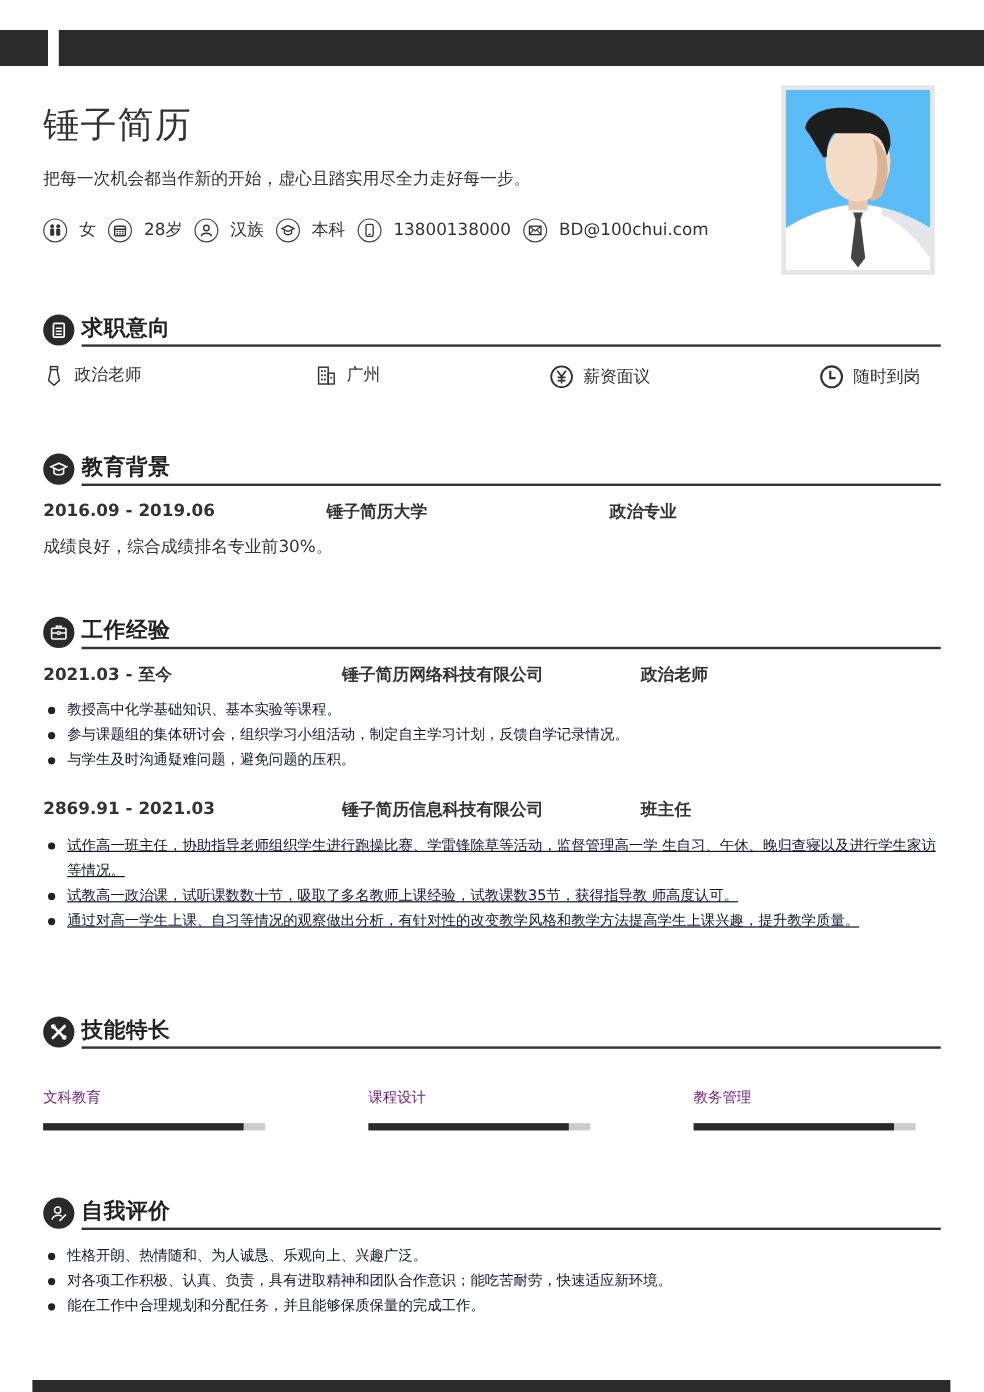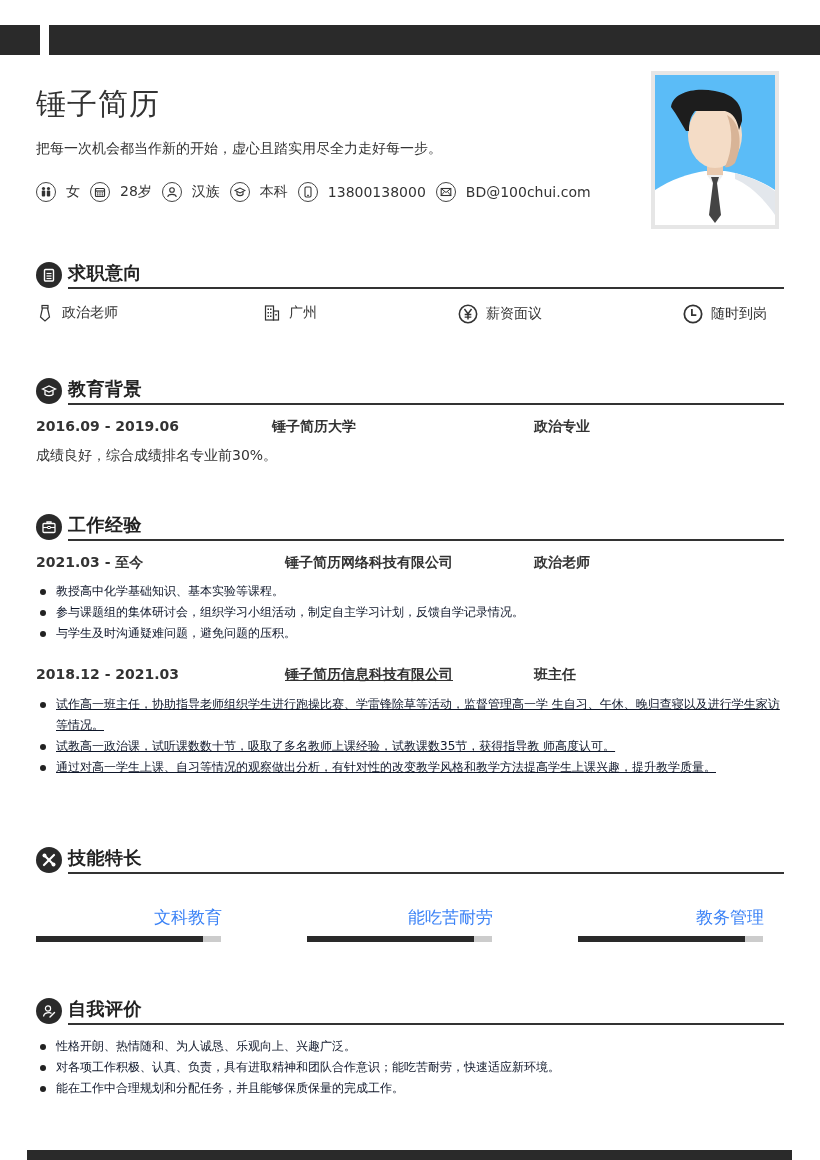--- a/index.html
+++ b/index.html
@@ -35,21 +35,21 @@
   .entry-head { position: absolute; left: 36px; width: 748px; height: 20px; font-size: 14px; font-weight: bold; color: #333; }
   .entry-head span { position: absolute; top: 0; }
 
   .plain-text { position: absolute; left: 36px; font-size: 14px; color: #333; }
 
   .bullets { position: absolute; left: 36px; width: 752px; list-style: none; font-size: 12px; color: #0f172a; line-height: 21px; }
   .bullets li { position: relative; padding-left: 20px; }
   .bullets li::before { content: ""; position: absolute; left: 4px; top: 8px; width: 6px; height: 6px; background: #222; border-radius: 50%; }
 
   .skill { position: absolute; top: 906px; width: 186px; }
-  .skill-label { font-size: 17px; color: #3b82f6; display: block; height: 20px; text-align: right; }
+  .skill-label { font-size: 12px; color: #701a75; display: block; height: 20px; }
   .skill-track { position: absolute; top: 30px; left: 0; width: 185px; height: 6px; background: #cccccc; }
   .skill-fill { height: 6px; background: #2a2a2a; }
 </style>
 </head>
 <body>
 
 <div class="top-bar-left"></div>
 <div class="top-bar-right"></div>
 
 <h1 class="name">锤子简历</h1>
@@ -195,21 +195,21 @@
         <path d="M4 7.5 V11.5 C6 13 10 13 12 11.5 V7.5" fill="none" stroke="#fff" stroke-width="1.3"></path>
       </svg>
   </span>
   <h2 class="section-title">教育背景</h2>
   <div class="section-line"></div>
 </div>
 
 <div class="entry-head" style="top:418px;">
   <span style="left:0;">2016.09 - 2019.06</span>
   <span style="left:236px;">锤子简历大学</span>
-  <span style="left:498px;font-family:Liberation Mono, monospace;">政治专业</span>
+  <span style="left:472px;font-family:Liberation Mono, monospace;">政治专业</span>
 </div>
 <p class="plain-text" style="top:447px;">成绩良好，综合成绩排名专业前30%。</p>
 
 <div class="section-header" style="top:514px;">
   <span class="section-icon">
     <svg viewBox="0 0 16 16">
         <rect x="2" y="4.5" width="12" height="9" rx="1" fill="none" stroke="#fff" stroke-width="1.3"></rect>
         <path d="M6 4.5 V3 H10 V4.5" fill="none" stroke="#fff" stroke-width="1.3"></path>
         <line x1="2" y1="8.5" x2="14" y2="8.5" stroke="#fff" stroke-width="1.1"></line>
         <rect x="7" y="7.5" width="2" height="2" fill="#2a2a2a" stroke="#fff" stroke-width="1"></rect>
@@ -224,22 +224,22 @@
   <span style="left:249px;">锤子简历网络科技有限公司</span>
   <span style="left:498px;">政治老师</span>
 </div>
 <ul class="bullets" style="top:581px;">
   <li>教授高中化学基础知识、基本实验等课程。</li>
   <li>参与课题组的集体研讨会，组织学习小组活动，制定自主学习计划，反馈自学记录情况。</li>
   <li>与学生及时沟通疑难问题，避免问题的压积。</li>
 </ul>
 
 <div class="entry-head" style="top:666px;">
-  <span style="left:0;">2018.12 - 2021.03</span>
-  <span style="left:249px;text-decoration:underline;">锤子简历信息科技有限公司</span>
+  <span style="left:0;">2869.91 - 2021.03</span>
+  <span style="left:249px;">锤子简历信息科技有限公司</span>
   <span style="left:498px;">班主任</span>
 </div>
 <ul class="bullets" style="top:694px;text-decoration:underline;">
   <li>试作高一班主任，协助指导老师组织学生进行跑操比赛、学雷锋除草等活动，监督管理高一学 生自习、午休、晚归查寝以及进行学生家访等情况。</li>
   <li>试教高一政治课，试听课数数十节，吸取了多名教师上课经验，试教课数35节，获得指导教 师高度认可。</li>
   <li>通过对高一学生上课、自习等情况的观察做出分析，有针对性的改变教学风格和教学方法提高学生上课兴趣，提升教学质量。</li>
 </ul>
 
 <div class="section-header" style="top:847px;">
   <span class="section-icon">
@@ -254,21 +254,21 @@
   <div class="section-line"></div>
 </div>
 
 <div class="skill" style="left:36px;">
   <span class="skill-label">文科教育</span>
   <div class="skill-track">
       <div class="skill-fill" style="width:90%;"></div>
     </div>
 </div>
 <div class="skill" style="left:307px;">
-  <span class="skill-label">能吃苦耐劳</span>
+  <span class="skill-label">课程设计</span>
   <div class="skill-track">
       <div class="skill-fill" style="width:90%;"></div>
     </div>
 </div>
 <div class="skill" style="left:578px;">
   <span class="skill-label">教务管理</span>
   <div class="skill-track">
       <div class="skill-fill" style="width:90%;"></div>
     </div>
 </div>

